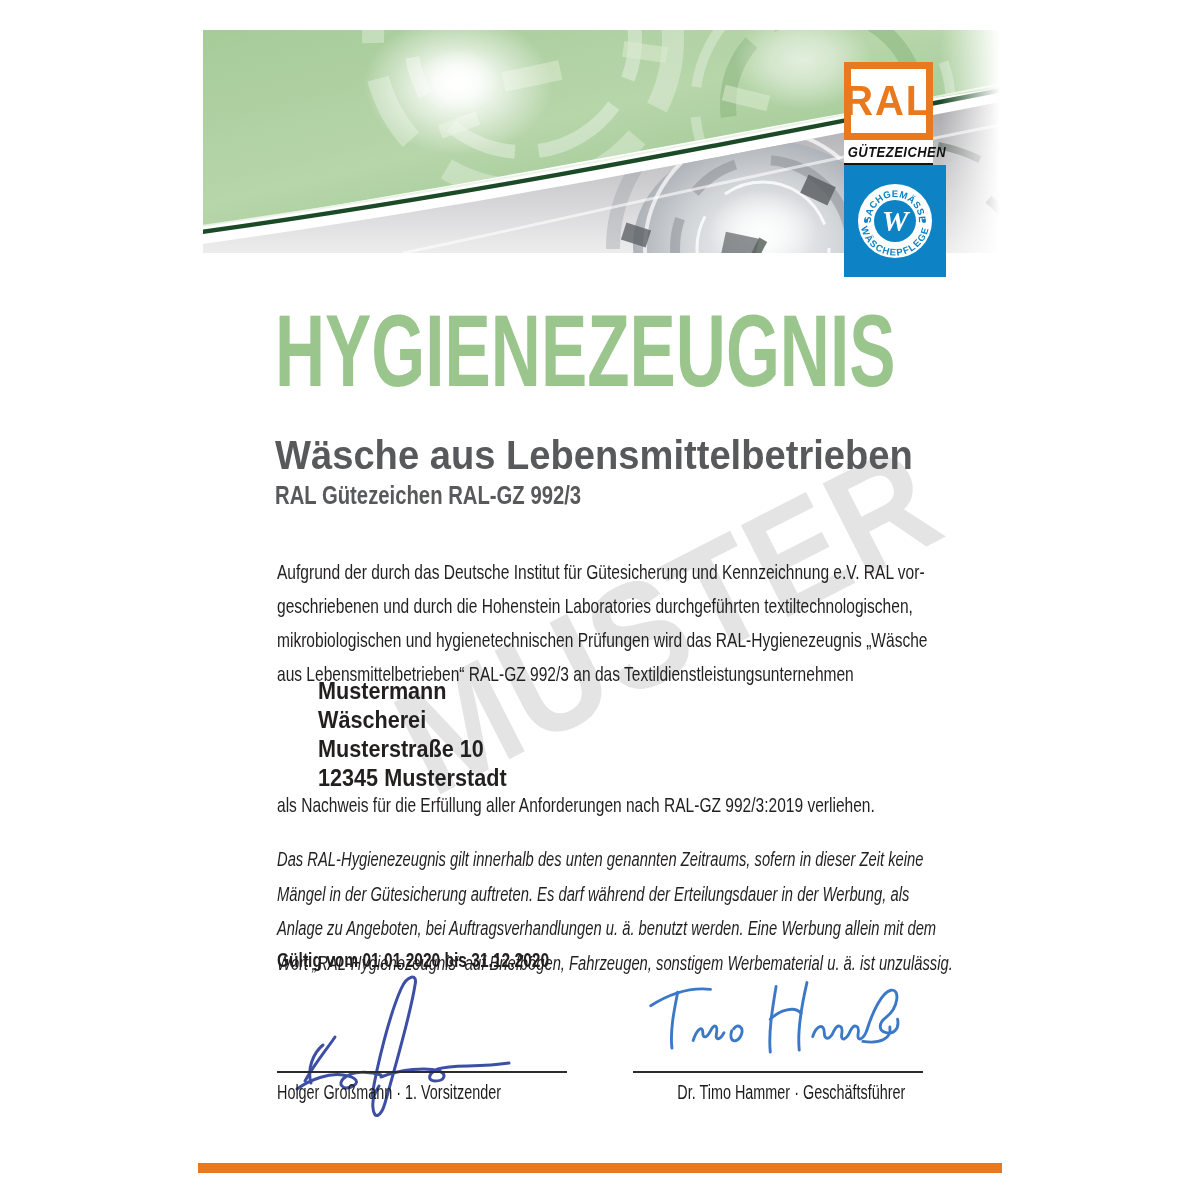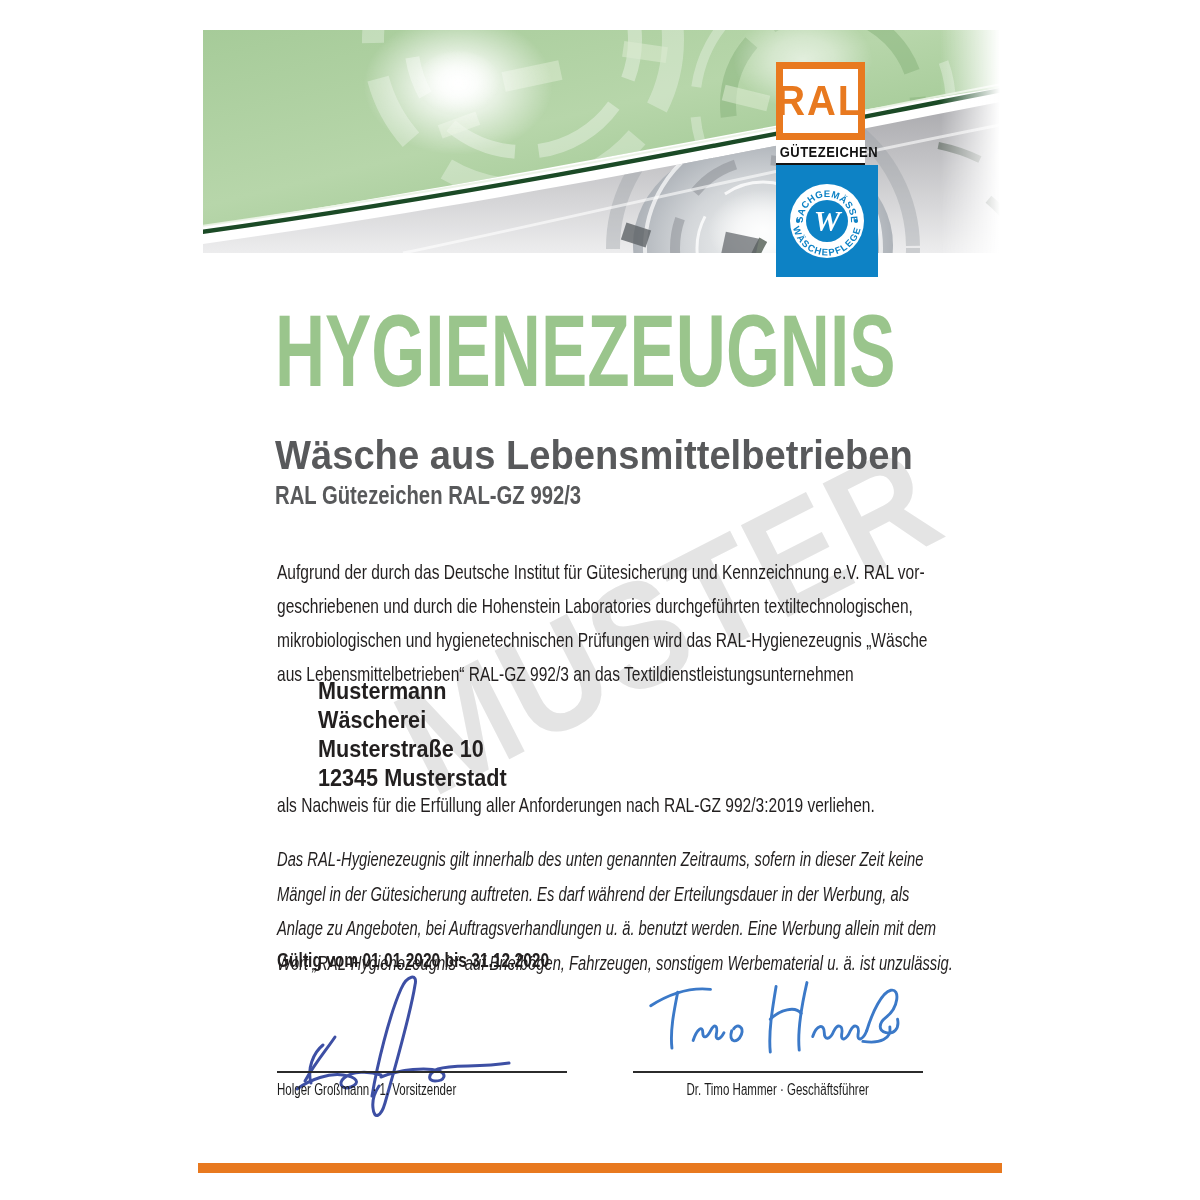--- a/index.html
+++ b/index.html
@@ -5,29 +5,29 @@
   html,body { margin:0; padding:0; background:#ffffff; }
   .page {
     position:relative; width:1200px; height:1200px; background:#ffffff;
     font-family:"Liberation Sans", sans-serif; overflow:hidden;
   }
   
   .banner { position:absolute; left:203px; top:30px; width:797px; height:223px; z-index:1; }
   .banner svg { display:block; width:100%; height:100%; }
 
   
-  .ral-logo { position:absolute; left:776px; top:62px; width:89px; z-index:5; }
+  .ral-logo { position:absolute; left:844px; top:62px; width:89px; z-index:5; }
   .ral-box {
     box-sizing:border-box; height:78px; background:#ffffff; border:7px solid #E8791F;
     display:flex; align-items:center; justify-content:center;
   }
   .ral-box span { font-size:42px; font-weight:bold; color:#E8791F; letter-spacing:2px;
     transform:scaleX(0.95); transform-origin:center; line-height:1; }
   .gz-strip {
-    background:#ffffff; border-bottom:2px solid #141414; text-align:center; padding:3px 0 2px 0;
+    background:#ffffff; border-bottom:2px solid #141414; text-align:center; padding:3px 0 2px 0;font-style:italic;
   }
   .gz-strip span { display:inline-block; font-size:14px; font-weight:bold; color:#111111;
     letter-spacing:0.5px; transform:scaleX(0.93); transform-origin:center; white-space:nowrap; }
   .seal { width:102px; height:112px; }
   .seal svg { display:block; width:100%; height:100%; }
 
   
   .watermark {
     position:absolute; left:345px; top:545px; z-index:0;
     font-size:150px; font-weight:bold; color:#E4E4E4; letter-spacing:2px;
@@ -63,21 +63,21 @@
     transform:scaleX(0.74); transform-origin:left top; white-space:nowrap; }
 
   
   .sig-block { position:absolute; top:983px; width:290px; height:130px; z-index:3; }
   .sig-left  { left:277px; }
   .sig-right { left:633px; }
   .sig-line { position:absolute; left:0; top:88px; width:100%; border-top:2px solid #2B2B2B; }
   .sig-svg { position:absolute; overflow:visible; }
   .sig-svg-left  { left:0px;  top:-12px; width:250px; height:145px; }
   .sig-svg-right { left:10px; top:-8px;  width:270px; height:100px; }
-  .sig-label { position:absolute; top:98px; width:100%; font-size:16px; color:#1C1C1C; }
+  .sig-label { position:absolute; top:98px; width:100%; font-size:20px; color:#1C1C1C; }
   .sig-label span { display:inline-block; transform:scaleX(0.72); white-space:nowrap; }
   .sig-label-left span  { transform-origin:left top; }
   .sig-label-right { text-align:center; }
   .sig-label-right span { transform-origin:center top; }
 
   
   .footer-line { position:absolute; left:277px; top:1124px; width:646px; text-align:center; z-index:2; }
   .footer-line span { display:inline-block; font-size:20px; font-weight:bold; color:#1C1C1C;
     white-space:nowrap; transform:scaleX(0.77); transform-origin:center top; }
   .accent-bar { position:absolute; left:198px; top:1163px; width:804px; height:10px;

